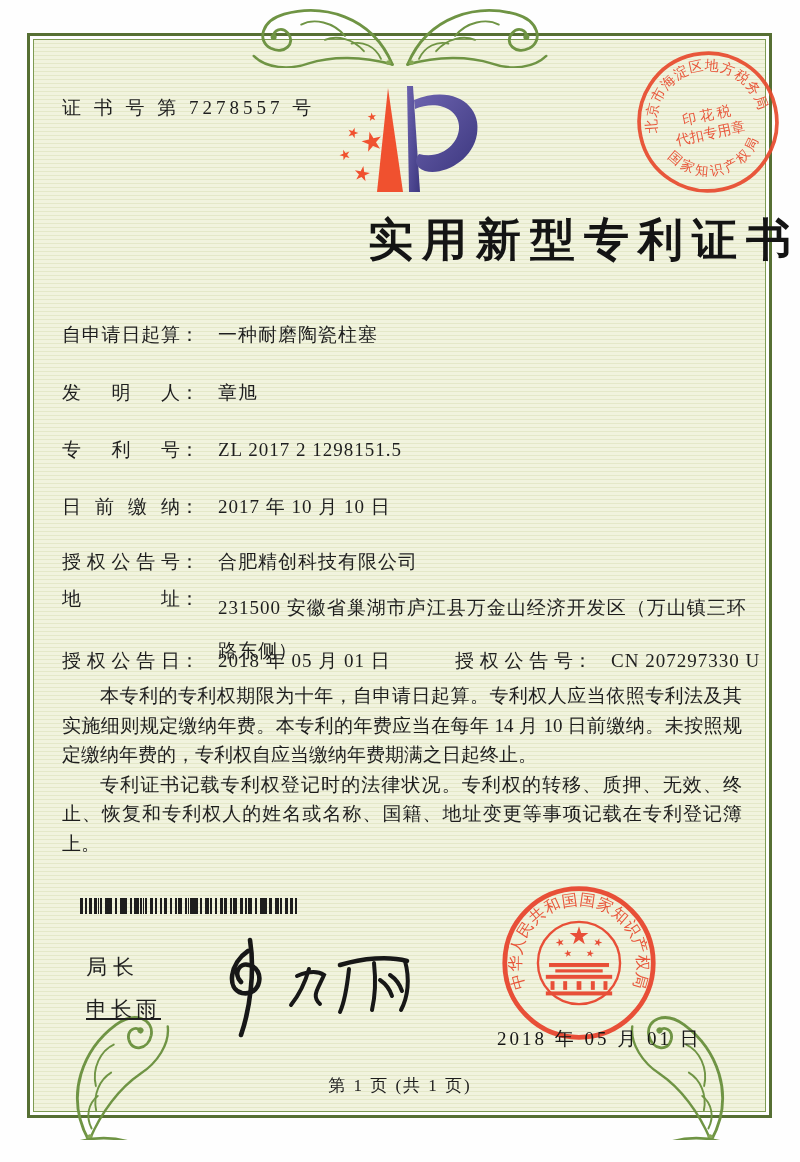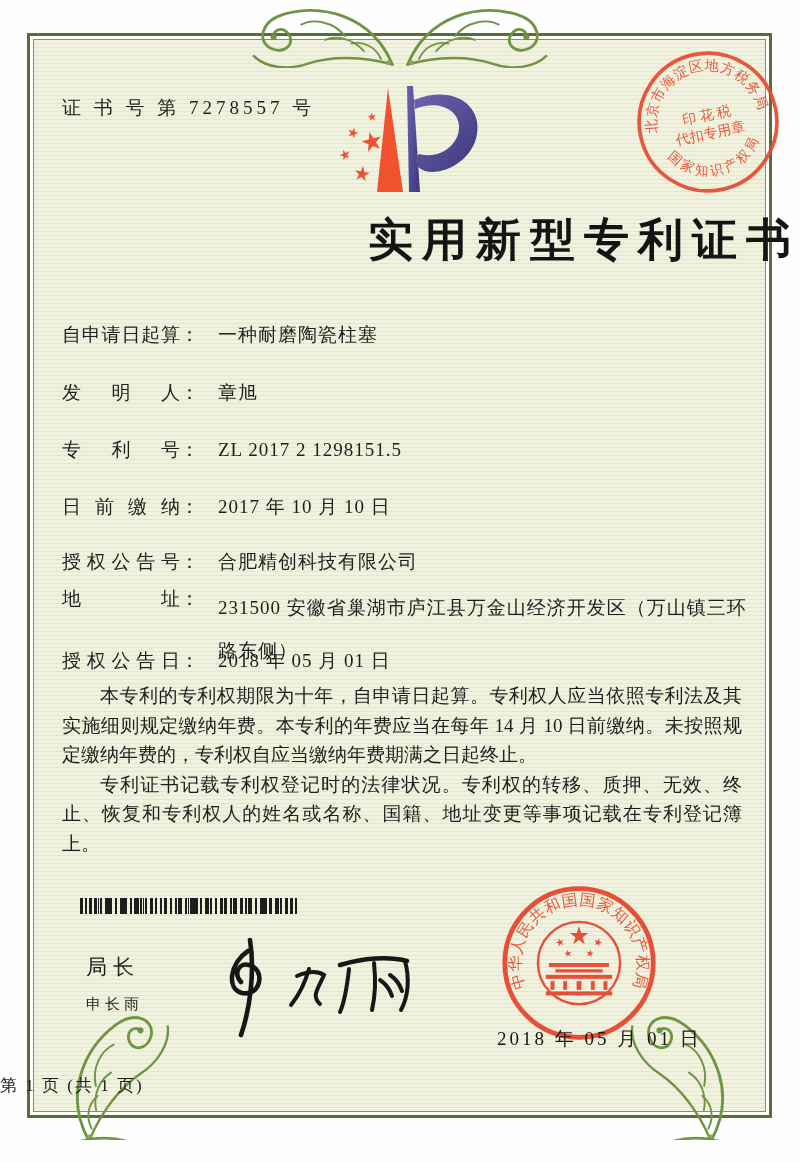--- a/index.html
+++ b/index.html
@@ -59,31 +59,31 @@
   
   .barcode{
     position:absolute;left:80px;top:898px;width:218px;height:16px;
     background:
       repeating-linear-gradient(90deg,#1d1d1d 0 2px,transparent 2px 5px),
       repeating-linear-gradient(90deg,#1d1d1d 0 1px,transparent 1px 9px),
       repeating-linear-gradient(90deg,#1d1d1d 0 3px,transparent 3px 14px);
   }
   
   .signer-title{position:absolute;left:86px;top:953px;font-size:21px;letter-spacing:6px;}
-  .signer-name{position:absolute;left:86px;top:995px;font-size:15px;letter-spacing:4px;}
+  .signer-name{position:absolute;left:86px;top:995px;font-size:21px;letter-spacing:4px;text-decoration:underline;}
   .signature{position:absolute;left:212px;top:935px;}
   .seal{position:absolute;left:500px;top:884px;width:158px;height:158px;opacity:.93;}
   .seal-date{
     position:absolute;left:497px;top:1026px;
     font-size:19px;letter-spacing:3px;color:#161616;
   }
   
   .page-footer{
     position:absolute;left:0;top:1074px;width:800px;
-    font-size:17px;letter-spacing:2px;
+    text-align:center;font-size:17px;letter-spacing:2px;
   }
   .stamp-text{fill:#e84a2e;font-family:"Liberation Serif","DejaVu Serif",serif;}
 </style>
 </head>
 <body>
 
 <svg width="0" height="0" style="position:absolute" aria-hidden="true">
   <defs>
     <path id="star" d="M0,-10 L2.245,-3.09 9.511,-3.09 3.633,1.18 5.878,8.09 0,3.82 -5.878,8.09 -3.633,1.18 -9.511,-3.09 -2.245,-3.09 Z"></path>
     <g id="scrollwork" fill="none" stroke="#6f9444" stroke-width="3" stroke-linecap="round">
@@ -167,20 +167,23 @@
   <span class="flabel">日前缴纳</span><span>：</span><span class="fvalue">2017 年 10 月 10 日</span>
 </div>
 <div class="frow" style="top:549px">
   <span class="flabel">授权公告号</span><span>：</span><span class="fvalue">合肥精创科技有限公司</span>
 </div>
 <div class="frow" style="top:586px">
   <span class="flabel">地址</span><span>：</span><span class="fvalue wrap">231500 安徽省巢湖市庐江县万金山经济开发区（万山镇三环路东侧）</span>
 </div>
 <div class="frow" style="top:648px;width:680px">
   <span class="flabel">授权公告日</span><span>：</span><span class="fvalue">2018 年 05 月 01 日</span>
+  <span class="grant-right">
+    <span class="flabel">授权公告号</span><span>：</span><span class="fvalue">CN 207297330 U</span>
+  </span>
 </div>
 
 <div class="body-text">
   <p>本专利的专利权期限为十年，自申请日起算。专利权人应当依照专利法及其实施细则规定缴纳年费。本专利的年费应当在每年 14 月 10 日前缴纳。未按照规定缴纳年费的，专利权自应当缴纳年费期满之日起终止。</p>
   <p>专利证书记载专利权登记时的法律状况。专利权的转移、质押、无效、终止、恢复和专利权人的姓名或名称、国籍、地址变更等事项记载在专利登记簿上。</p>
 </div>
 
 <div class="barcode"></div>
 
 <div class="signer-title">局长</div>

